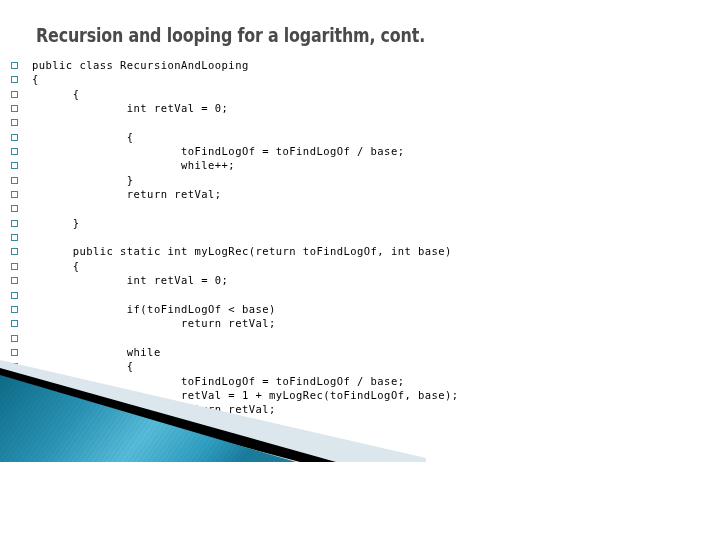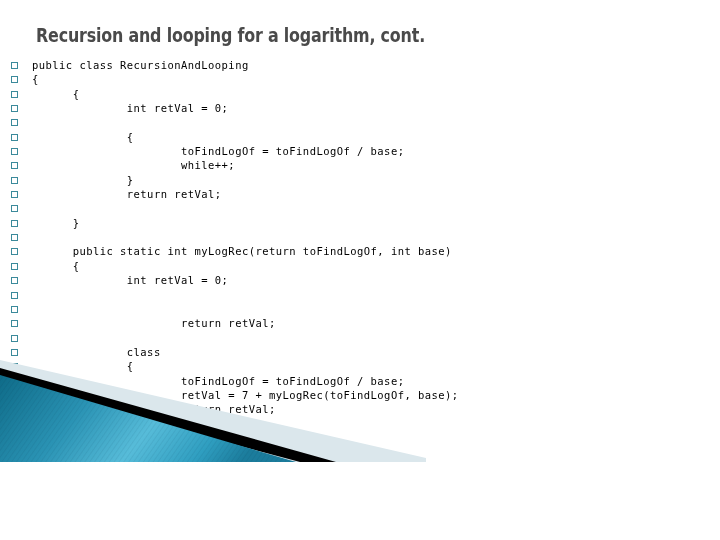--- a/index.html
+++ b/index.html
@@ -110,27 +110,27 @@
         <li class="code-line"><span class="bullet"></span><span class="code-text">                      while++;</span></li>
         <li class="code-line"><span class="bullet"></span><span class="code-text">              }</span></li>
         <li class="code-line"><span class="bullet"></span><span class="code-text">              return retVal;</span></li>
         <li class="code-line"><span class="bullet"></span><span class="code-text"></span></li>
         <li class="code-line"><span class="bullet"></span><span class="code-text">      }</span></li>
         <li class="code-line"><span class="bullet"></span><span class="code-text"></span></li>
         <li class="code-line"><span class="bullet"></span><span class="code-text">      public static int myLogRec(return toFindLogOf, int base)</span></li>
         <li class="code-line"><span class="bullet"></span><span class="code-text">      {</span></li>
         <li class="code-line"><span class="bullet"></span><span class="code-text">              int retVal = 0;</span></li>
         <li class="code-line"><span class="bullet"></span><span class="code-text"></span></li>
-        <li class="code-line"><span class="bullet"></span></li>
+        <li class="code-line"><span class="bullet"></span><span class="code-text">              if(toFindLogOf &lt; base)</span></li>
         <li class="code-line"><span class="bullet"></span><span class="code-text">                      return retVal;</span></li>
         <li class="code-line"><span class="bullet"></span><span class="code-text"></span></li>
-        <li class="code-line"><span class="bullet"></span><span class="code-text">              class</span></li>
+        <li class="code-line"><span class="bullet"></span><span class="code-text">              while</span></li>
         <li class="code-line"><span class="bullet"></span><span class="code-text">              {</span></li>
         <li class="code-line"><span class="bullet"></span><span class="code-text">                      toFindLogOf = toFindLogOf / base;</span></li>
-        <li class="code-line"><span class="bullet"></span><span class="code-text">                      retVal = 7 + myLogRec(toFindLogOf, base);</span></li>
+        <li class="code-line"><span class="bullet"></span><span class="code-text">                      retVal = 1 + myLogRec(toFindLogOf, base);</span></li>
         <li class="code-line"><span class="bullet"></span><span class="code-text">                      return retVal;</span></li>
         <li class="code-line"><span class="bullet"></span><span class="code-text"></span></li>
         <li class="code-line"><span class="bullet"></span><span class="code-text">              }</span></li>
         <li class="code-line"><span class="bullet"></span><span class="code-text">      }</span></li>
         <li class="code-line"><span class="bullet"></span><span class="code-text">}</span></li>
       </ul>
   </div>
 
   <div class="deco">
     <svg width="720" height="110" viewBox="0 0 720 110" xmlns="http://www.w3.org/2000/svg">

